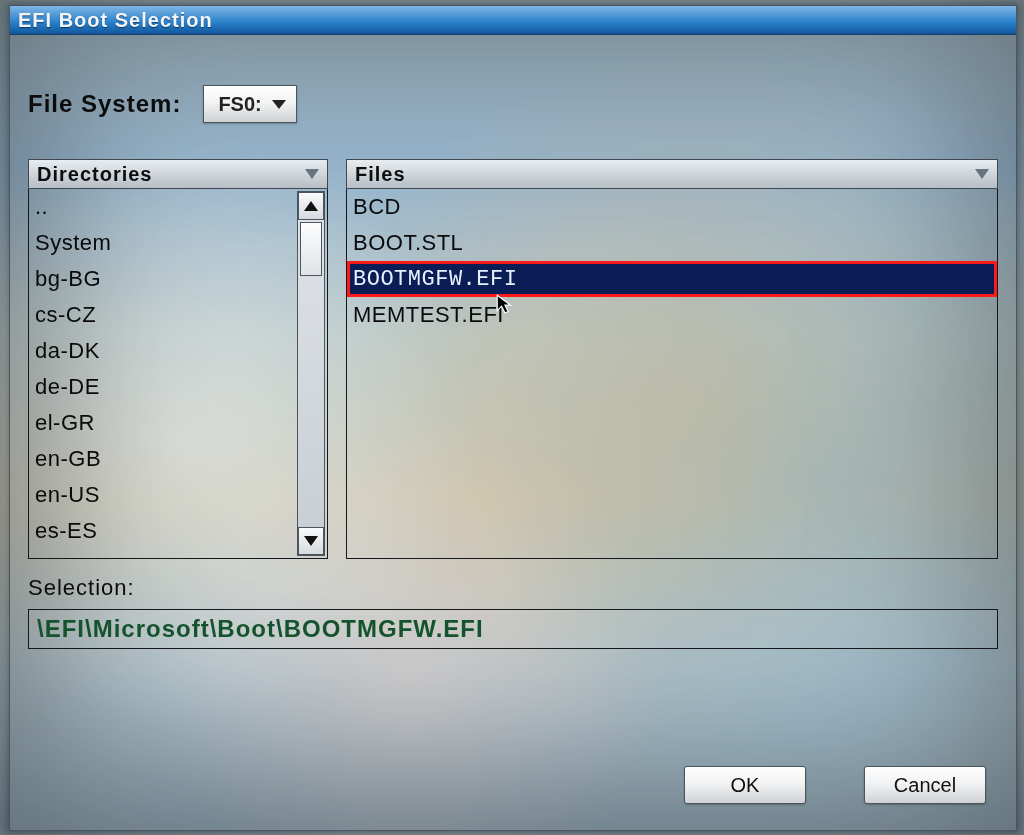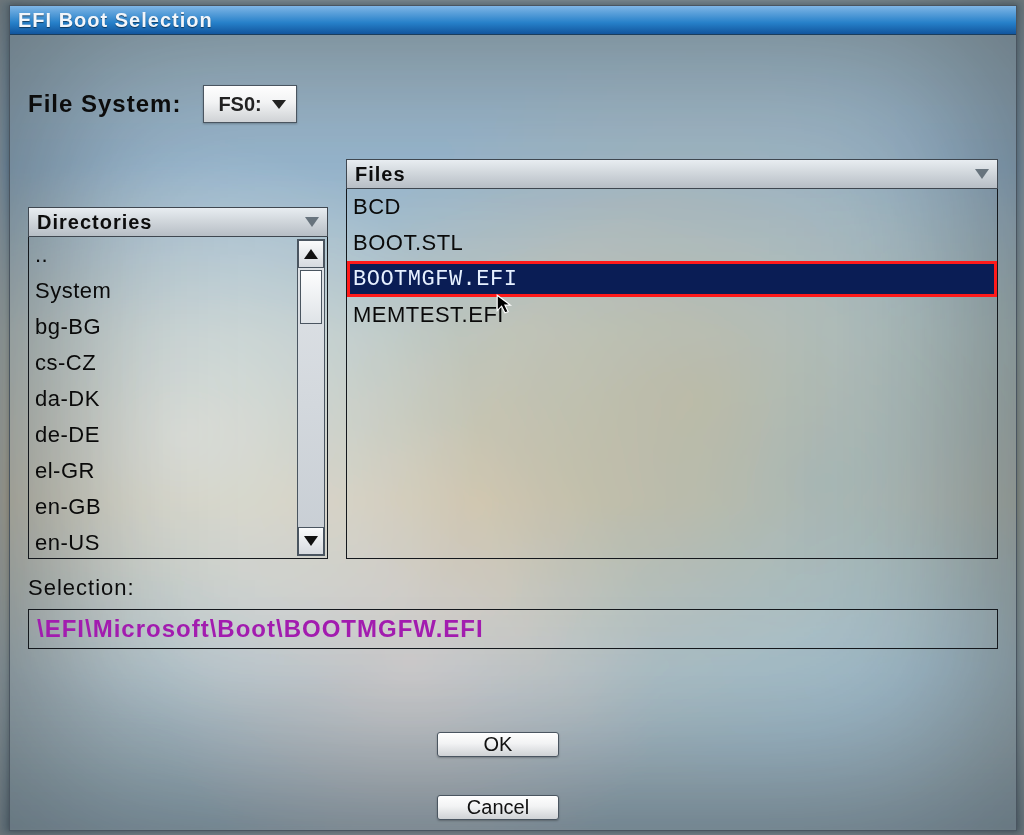--- a/index.html
+++ b/index.html
@@ -96,21 +96,21 @@
 
   .panes {
     display: flex;
     gap: 18px;
     height: 400px;
   }
   .pane {
     display: flex;
     flex-direction: column;
   }
-  .pane.dirs { width: 300px; margin-top: 48px; }
+  .pane.dirs { width: 300px; }
   .pane.files { flex: 1; text-align: center; }
 
   .pane-header {
     background: linear-gradient(180deg, #e8edf1 0%, #cfd5da 50%, #b7bec5 100%);
     border: 1px solid #3f4750;
     border-bottom-color: #3f4750;
     height: 28px;
     display: flex;
     align-items: center;
     justify-content: space-between;
@@ -224,34 +224,33 @@
   .sel-field {
     height: 38px;
     border: 1px solid #14181d;
     background: rgba(255,255,255,0.05);
     display: flex;
     align-items: center;
     padding: 0 8px;
     font-size: 24px;
     font-weight: 600;
     letter-spacing: 1px;
-    color: #a21caf;
+    color: #14532d;
   }
 
   
   .footer {
     position: absolute;
     left: 0; right: 0; bottom: 0;
     height: 70px;
     display: flex;
     justify-content: flex-end;
     align-items: center;
-    gap: 38px;
+    gap: 58px;
     padding: 0 30px 10px 0;
-    flex-direction: column;
   }
   .btn {
     min-width: 120px;
     height: 36px;
     background: linear-gradient(180deg, #fefefe 0%, #f2f3f4 45%, #cfd2d5 100%);
     border: 1px solid #4a5560;
     border-radius: 3px;
     font-size: 20px;
     font-weight: 400;
     color: #111;

